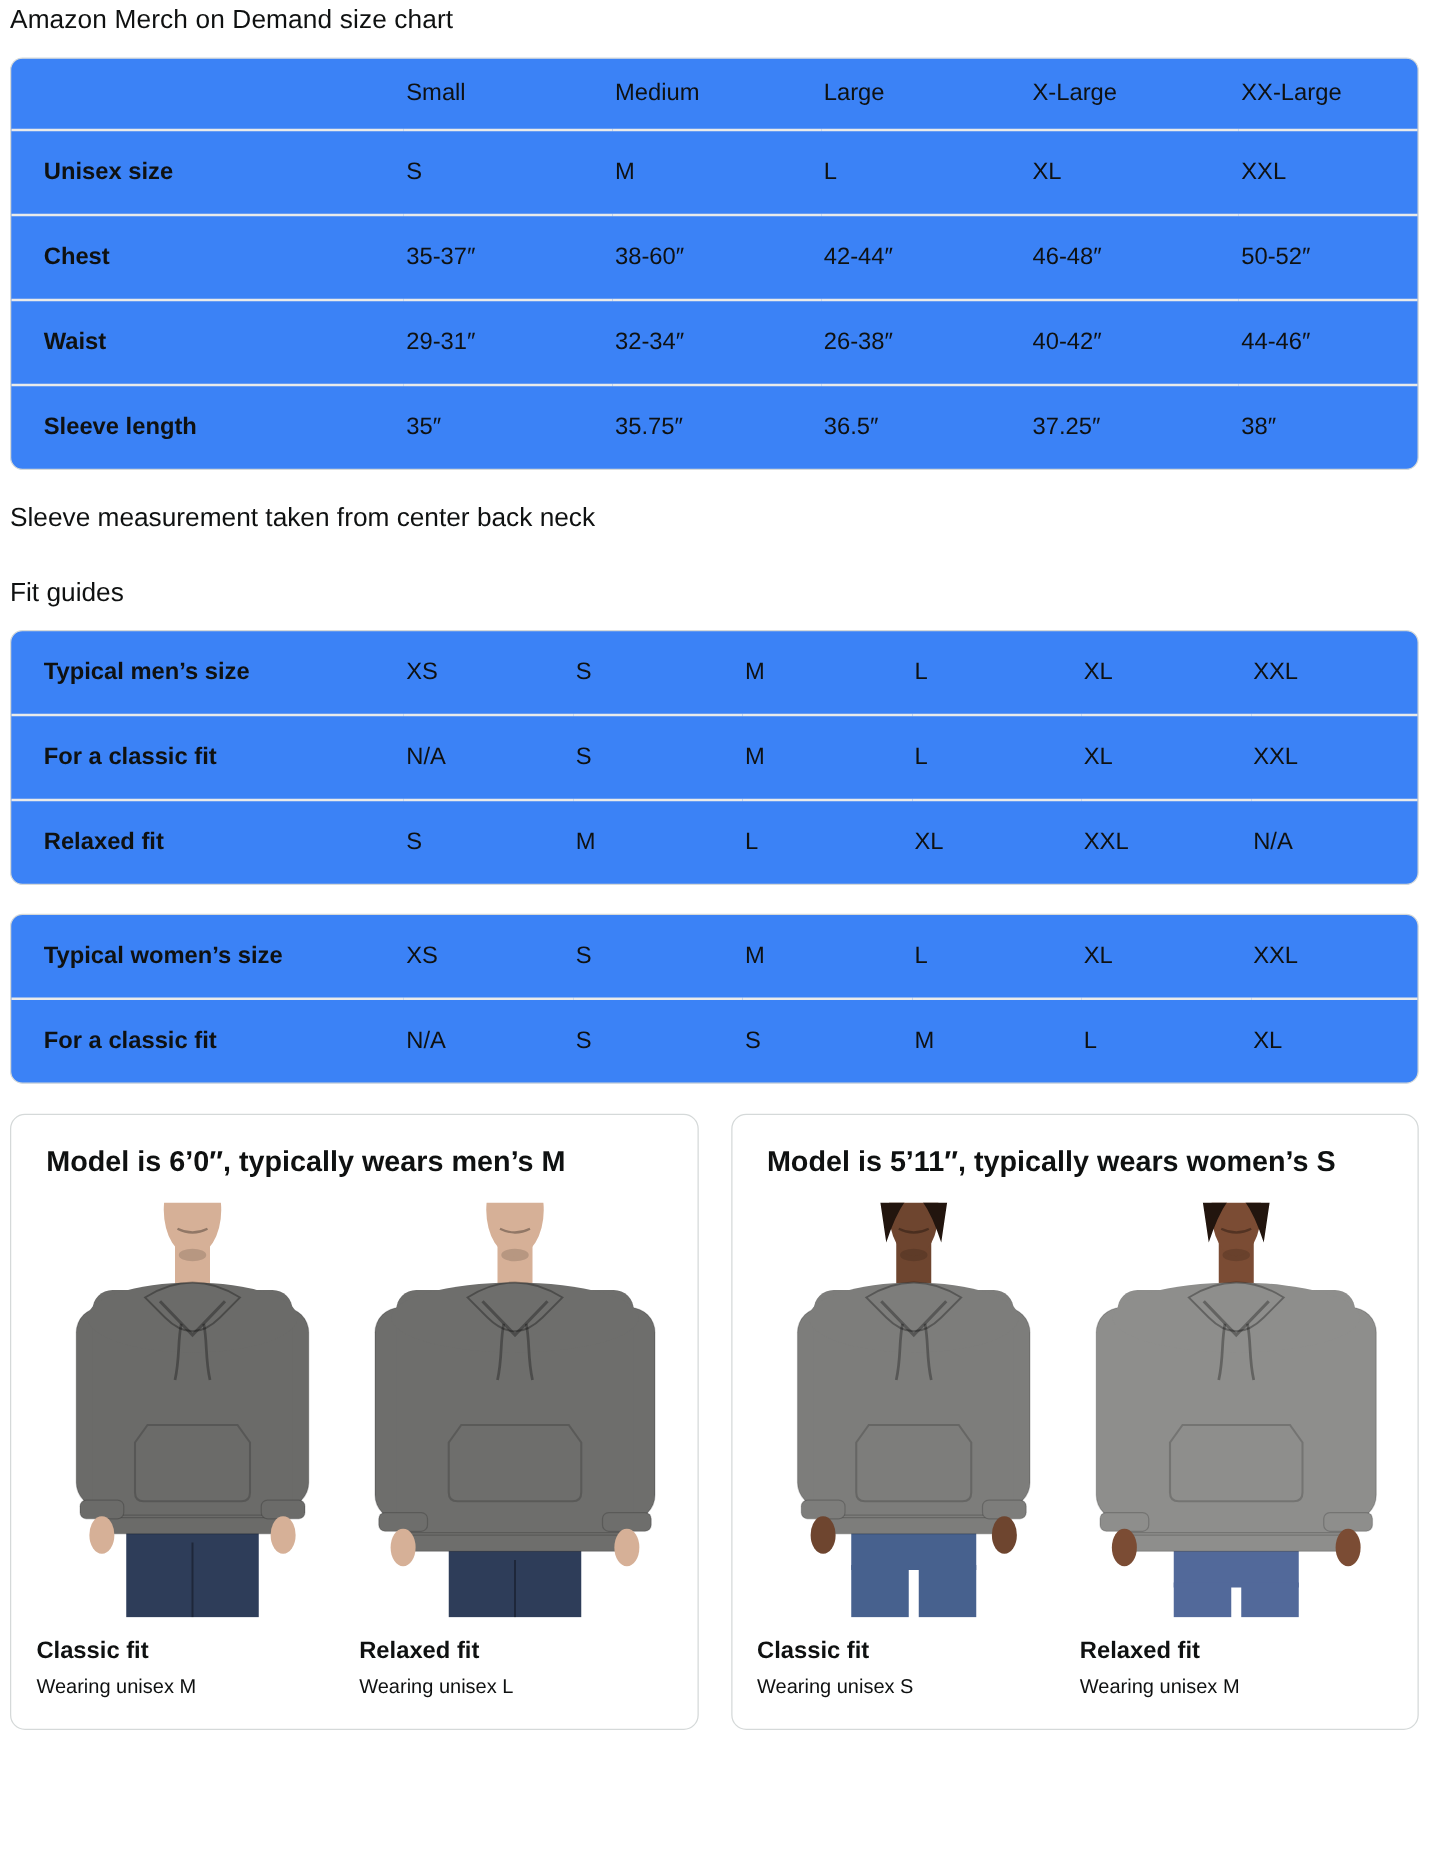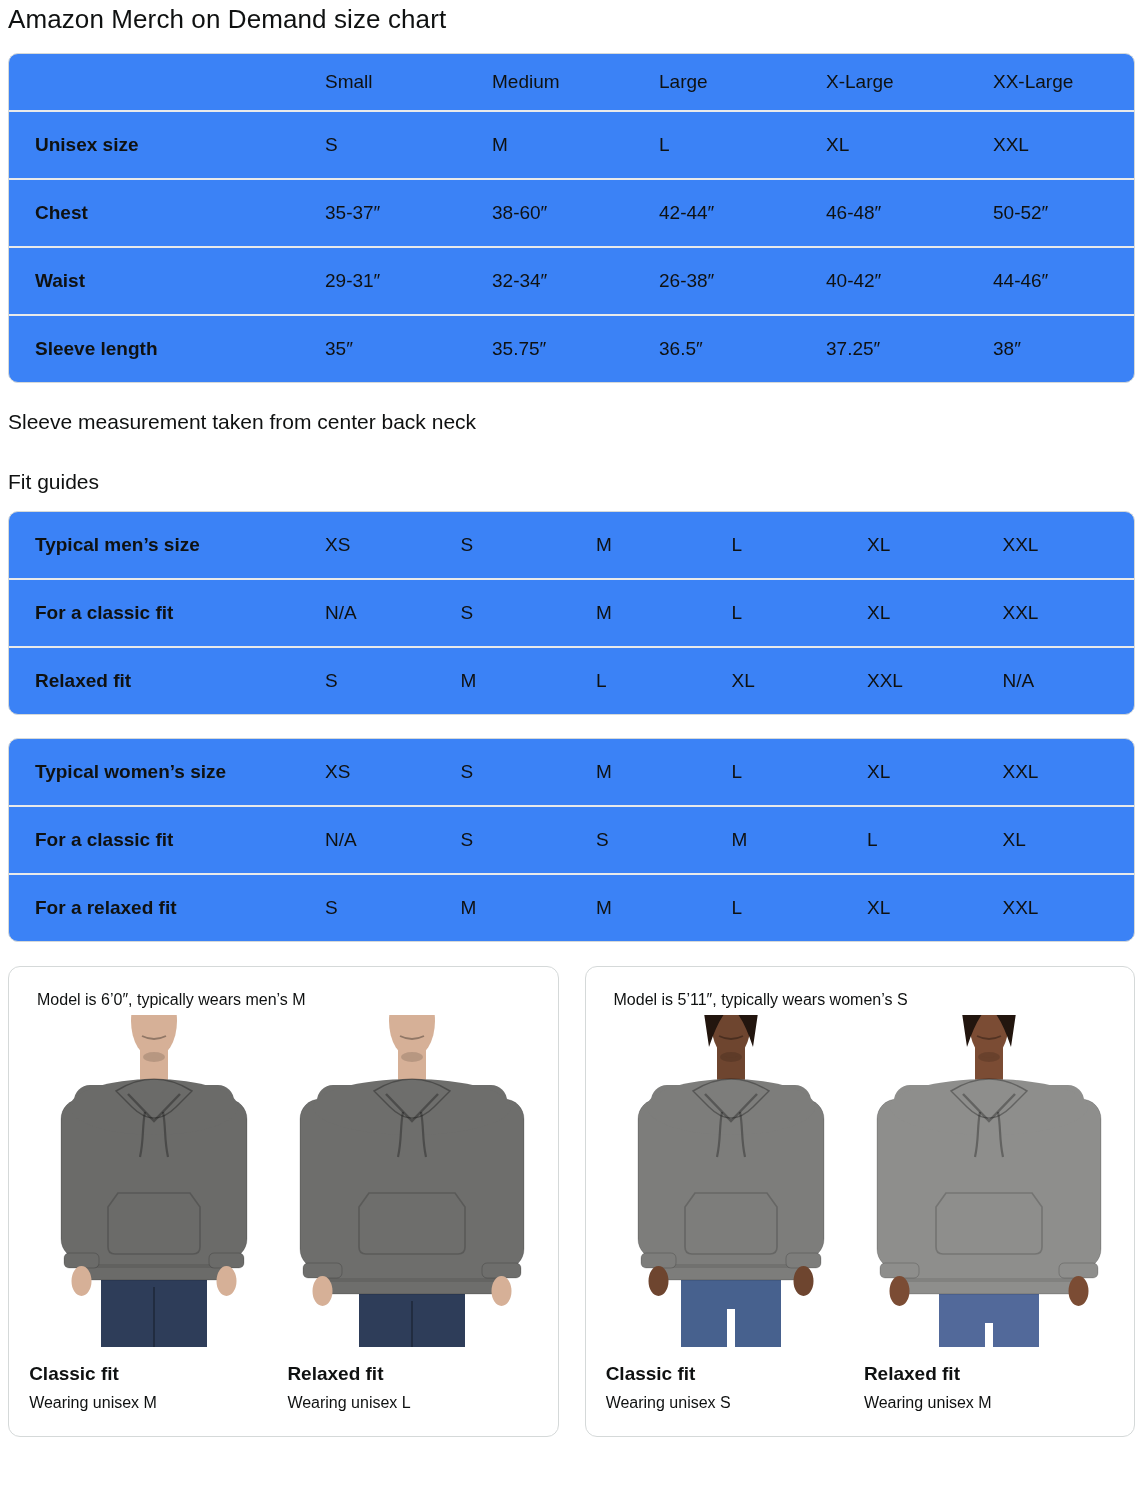--- a/index.html
+++ b/index.html
@@ -4,21 +4,21 @@
 <style>
   * { box-sizing: border-box; margin: 0; padding: 0; }
   html, body { background: #ffffff; }
   body {
     width: 1143px;
     font-family: "Liberation Sans", "DejaVu Sans", sans-serif;
     color: #0f1111;
     padding: 4px 8px 10px 8px;
   }
   .page-title {
-    font-size: 26px;
+    font-size: 21px;
     font-weight: 400;
     margin: 0 0 18px 0;
     letter-spacing: 0.1px;
   }
   .tbl-wrap {
     border: 1px solid #d5d9d9;
     border-radius: 10px;
     overflow: hidden;
     background: #3b82f6;
   }
@@ -54,24 +54,24 @@
     margin-top: 24px;
   }
   .model-card {
     flex: 1 1 0;
     border: 1px solid #d5d9d9;
     border-radius: 12px;
     padding: 24px 16px 24px 16px;
     background: #fff;
   }
   .model-card-title {
-    font-size: 16px;
-    font-weight: 400;
+    font-size: 23px;
+    font-weight: 700;
     padding-left: 12px;
-    margin-bottom: 6px;
+    margin-bottom: 19px;
   }
   .figures-row {
     display: flex;
     justify-content: space-around;
     align-items: flex-end;
   }
   .model-figure { width: 250px; text-align: left; }
   .figure-art { width: 250px; height: 332px; overflow: hidden; }
   .figure-fit-label {
     font-size: 19px;
@@ -215,29 +215,20 @@
         <td>XXL</td>
       </tr>
       <tr>
         <th class="row-label">For a classic fit</th>
         <td>N/A</td>
         <td>S</td>
         <td>S</td>
         <td>M</td>
         <td>L</td>
         <td>XL</td>
-      </tr>
-      <tr>
-        <th class="row-label">For a relaxed fit</th>
-        <td>S</td>
-        <td>M</td>
-        <td>M</td>
-        <td>L</td>
-        <td>XL</td>
-        <td>XXL</td>
       </tr>
     </tbody>
   </table>
 </div>
 
 <div class="cards-row">
 
   <div class="model-card">
     <div class="model-card-title">Model is 6’0″, typically wears men’s M</div>
     <div class="figures-row">

